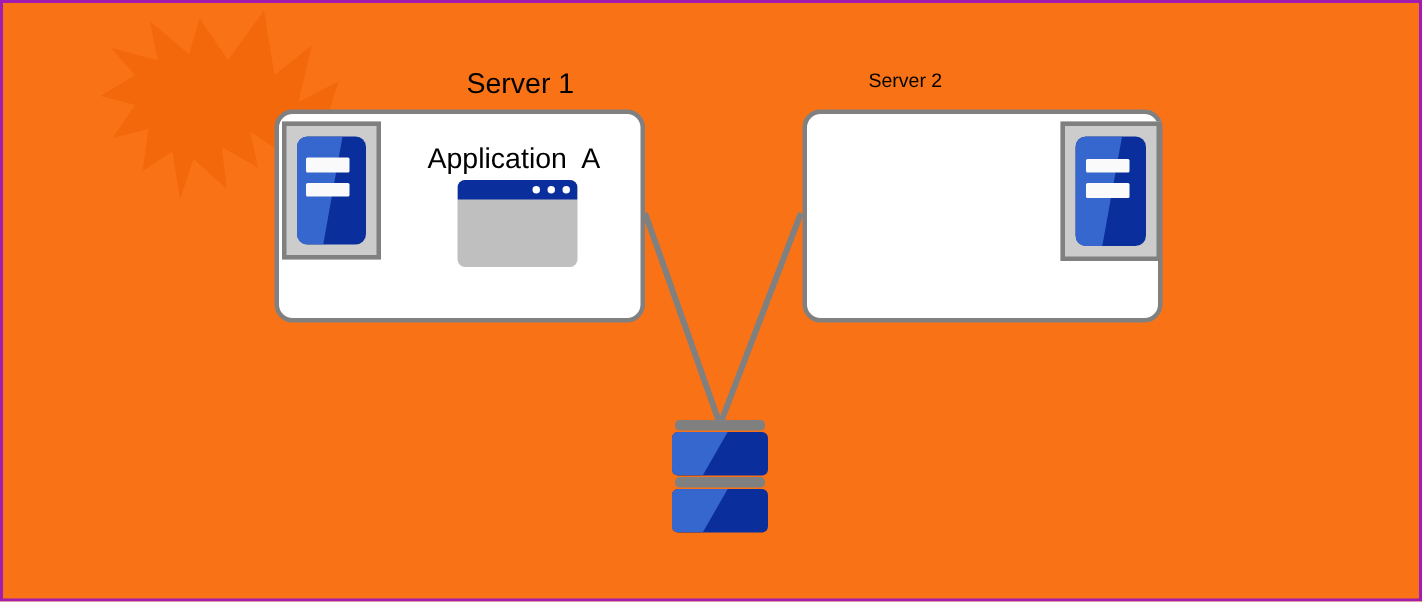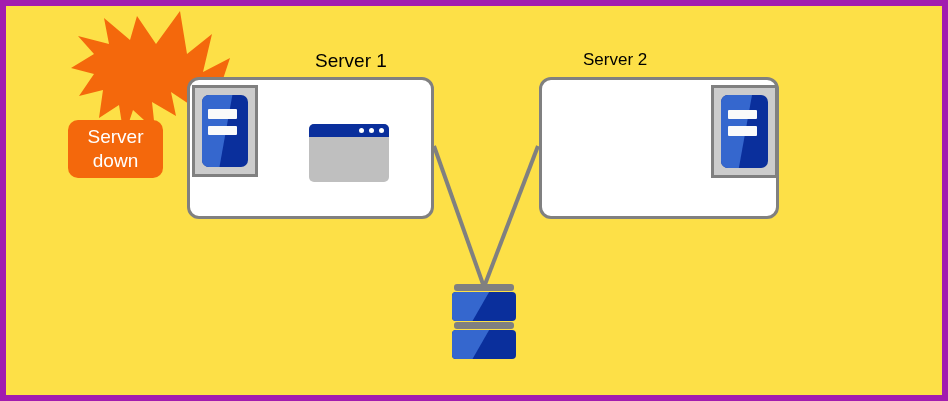--- a/index.html
+++ b/index.html
@@ -5,42 +5,42 @@
 <style>
   html, body {
     margin: 0;
     padding: 0;
     background: #ffffff;
   }
   #canvas {
     position: relative;
     width: 948px;
     height: 401px;
-    background: #fde047;
-    border: 6px solid #a21caf;
+    background: #f97316;
+    border: 2px solid #a21caf;
     box-sizing: border-box;
     font-family: "Liberation Sans", sans-serif;
     overflow: hidden;
   }
   svg.layer {
     position: absolute;
     left: 0;
     top: 0;
     width: 948px;
     height: 401px;
   }
   .lbl {
     position: absolute;
     color: #000000;
     font-family: "Liberation Sans", sans-serif;
     white-space: pre;
     line-height: 1;
   }
   #server1-title { left: 309px; top: 45px; font-size: 19px; }
-  #server2-title { left: 577px; top: 45px; font-size: 17px; }
+  #server2-title { left: 577px; top: 45px; font-size: 13px; }
   #app-a-title   { left: 283px; top: 95px; font-size: 19px; }
   #shared-disk-title { left: 422px; top: 369px; font-size: 19px; }
 
   .serverbox {
     position: absolute;
     border: 3px solid #808080;
     border-radius: 12px;
     background: #ffffff;
     box-sizing: border-box;
   }
@@ -180,20 +180,21 @@
   <div class="lbl" id="server1-title">Server 1</div>
   <div class="serverbox" id="server1-box"></div>
 
   <div class="server-icon" id="server1-icon">
     <div class="body">
       <div class="bar b1"></div>
       <div class="bar b2"></div>
     </div>
   </div>
 
+  <div class="lbl" id="app-a-title">Application  A</div>
 
   <div id="app-window">
     <div class="titlebar">
       <span class="dot d1"></span>
       <span class="dot d2"></span>
       <span class="dot d3"></span>
     </div>
   </div>
 
   <div class="lbl" id="server2-title">Server 2</div>
@@ -206,18 +207,14 @@
     </div>
   </div>
 
   <div id="shared-disk">
     <div class="ridge r1"></div>
     <div class="platter p1"></div>
     <div class="ridge r2"></div>
     <div class="platter p2"></div>
   </div>
 
-  <div id="server-down-badge">
-    <span>Server</span>
-    <span>down</span>
-  </div>
 
 </div>
 
 </body></html>

